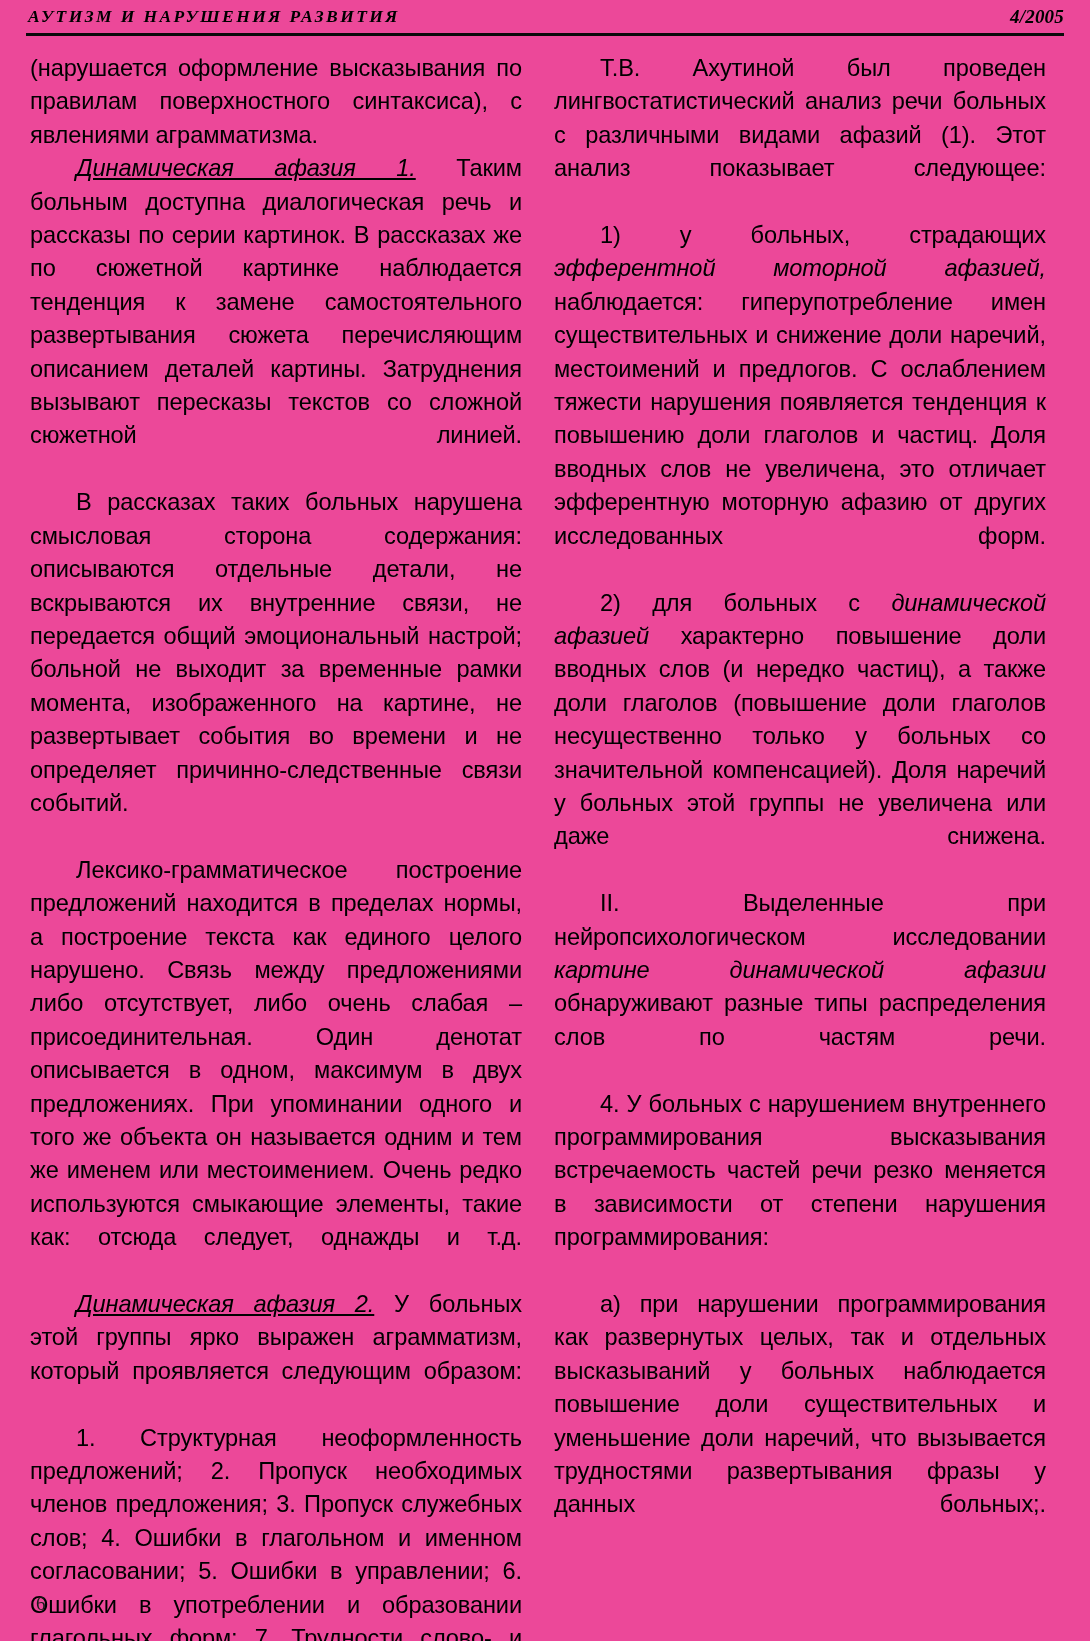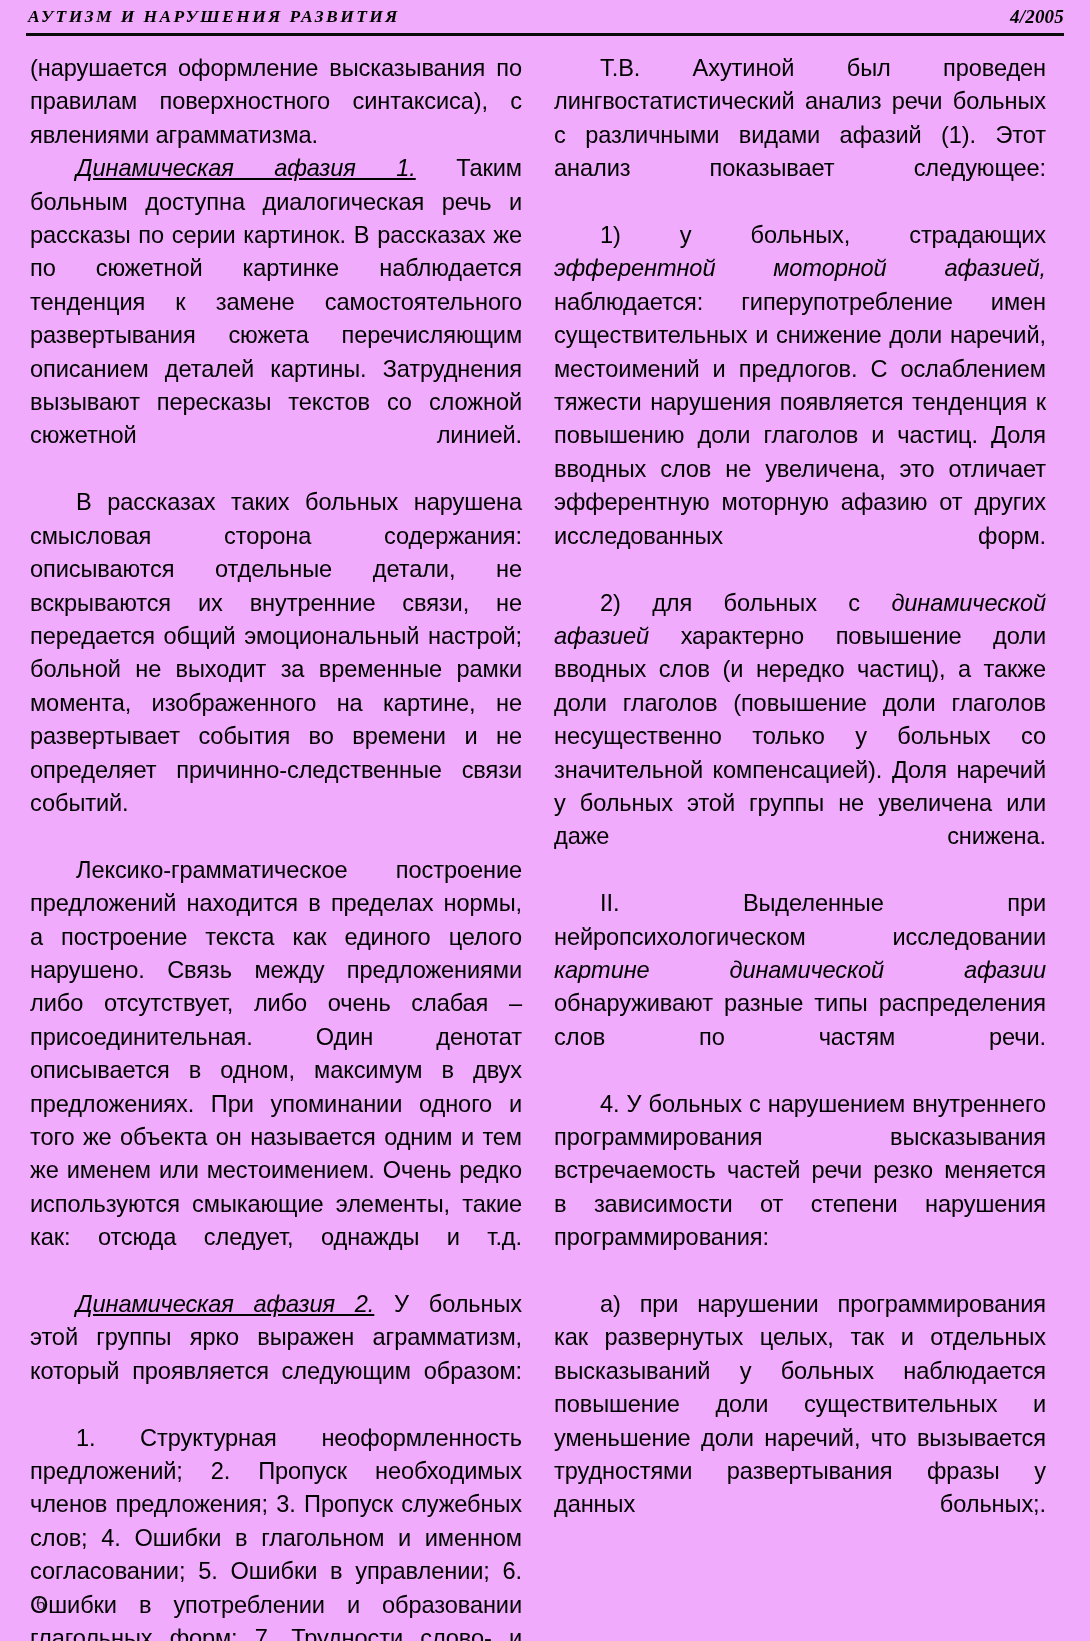--- a/index.html
+++ b/index.html
@@ -5,21 +5,21 @@
 <style>
   html, body {
     margin: 0;
     padding: 0;
     background: #ffffff;
   }
   .page {
     position: relative;
     width: 1090px;
     height: 1641px;
-    background: #f0abfc;
+    background: #ec4899;
     overflow: hidden;
     font-family: "Liberation Sans", "DejaVu Sans", sans-serif;
     color: #000000;
     box-sizing: border-box;
   }
 
   
   .running-head {
     position: absolute;
     top: 6px;

